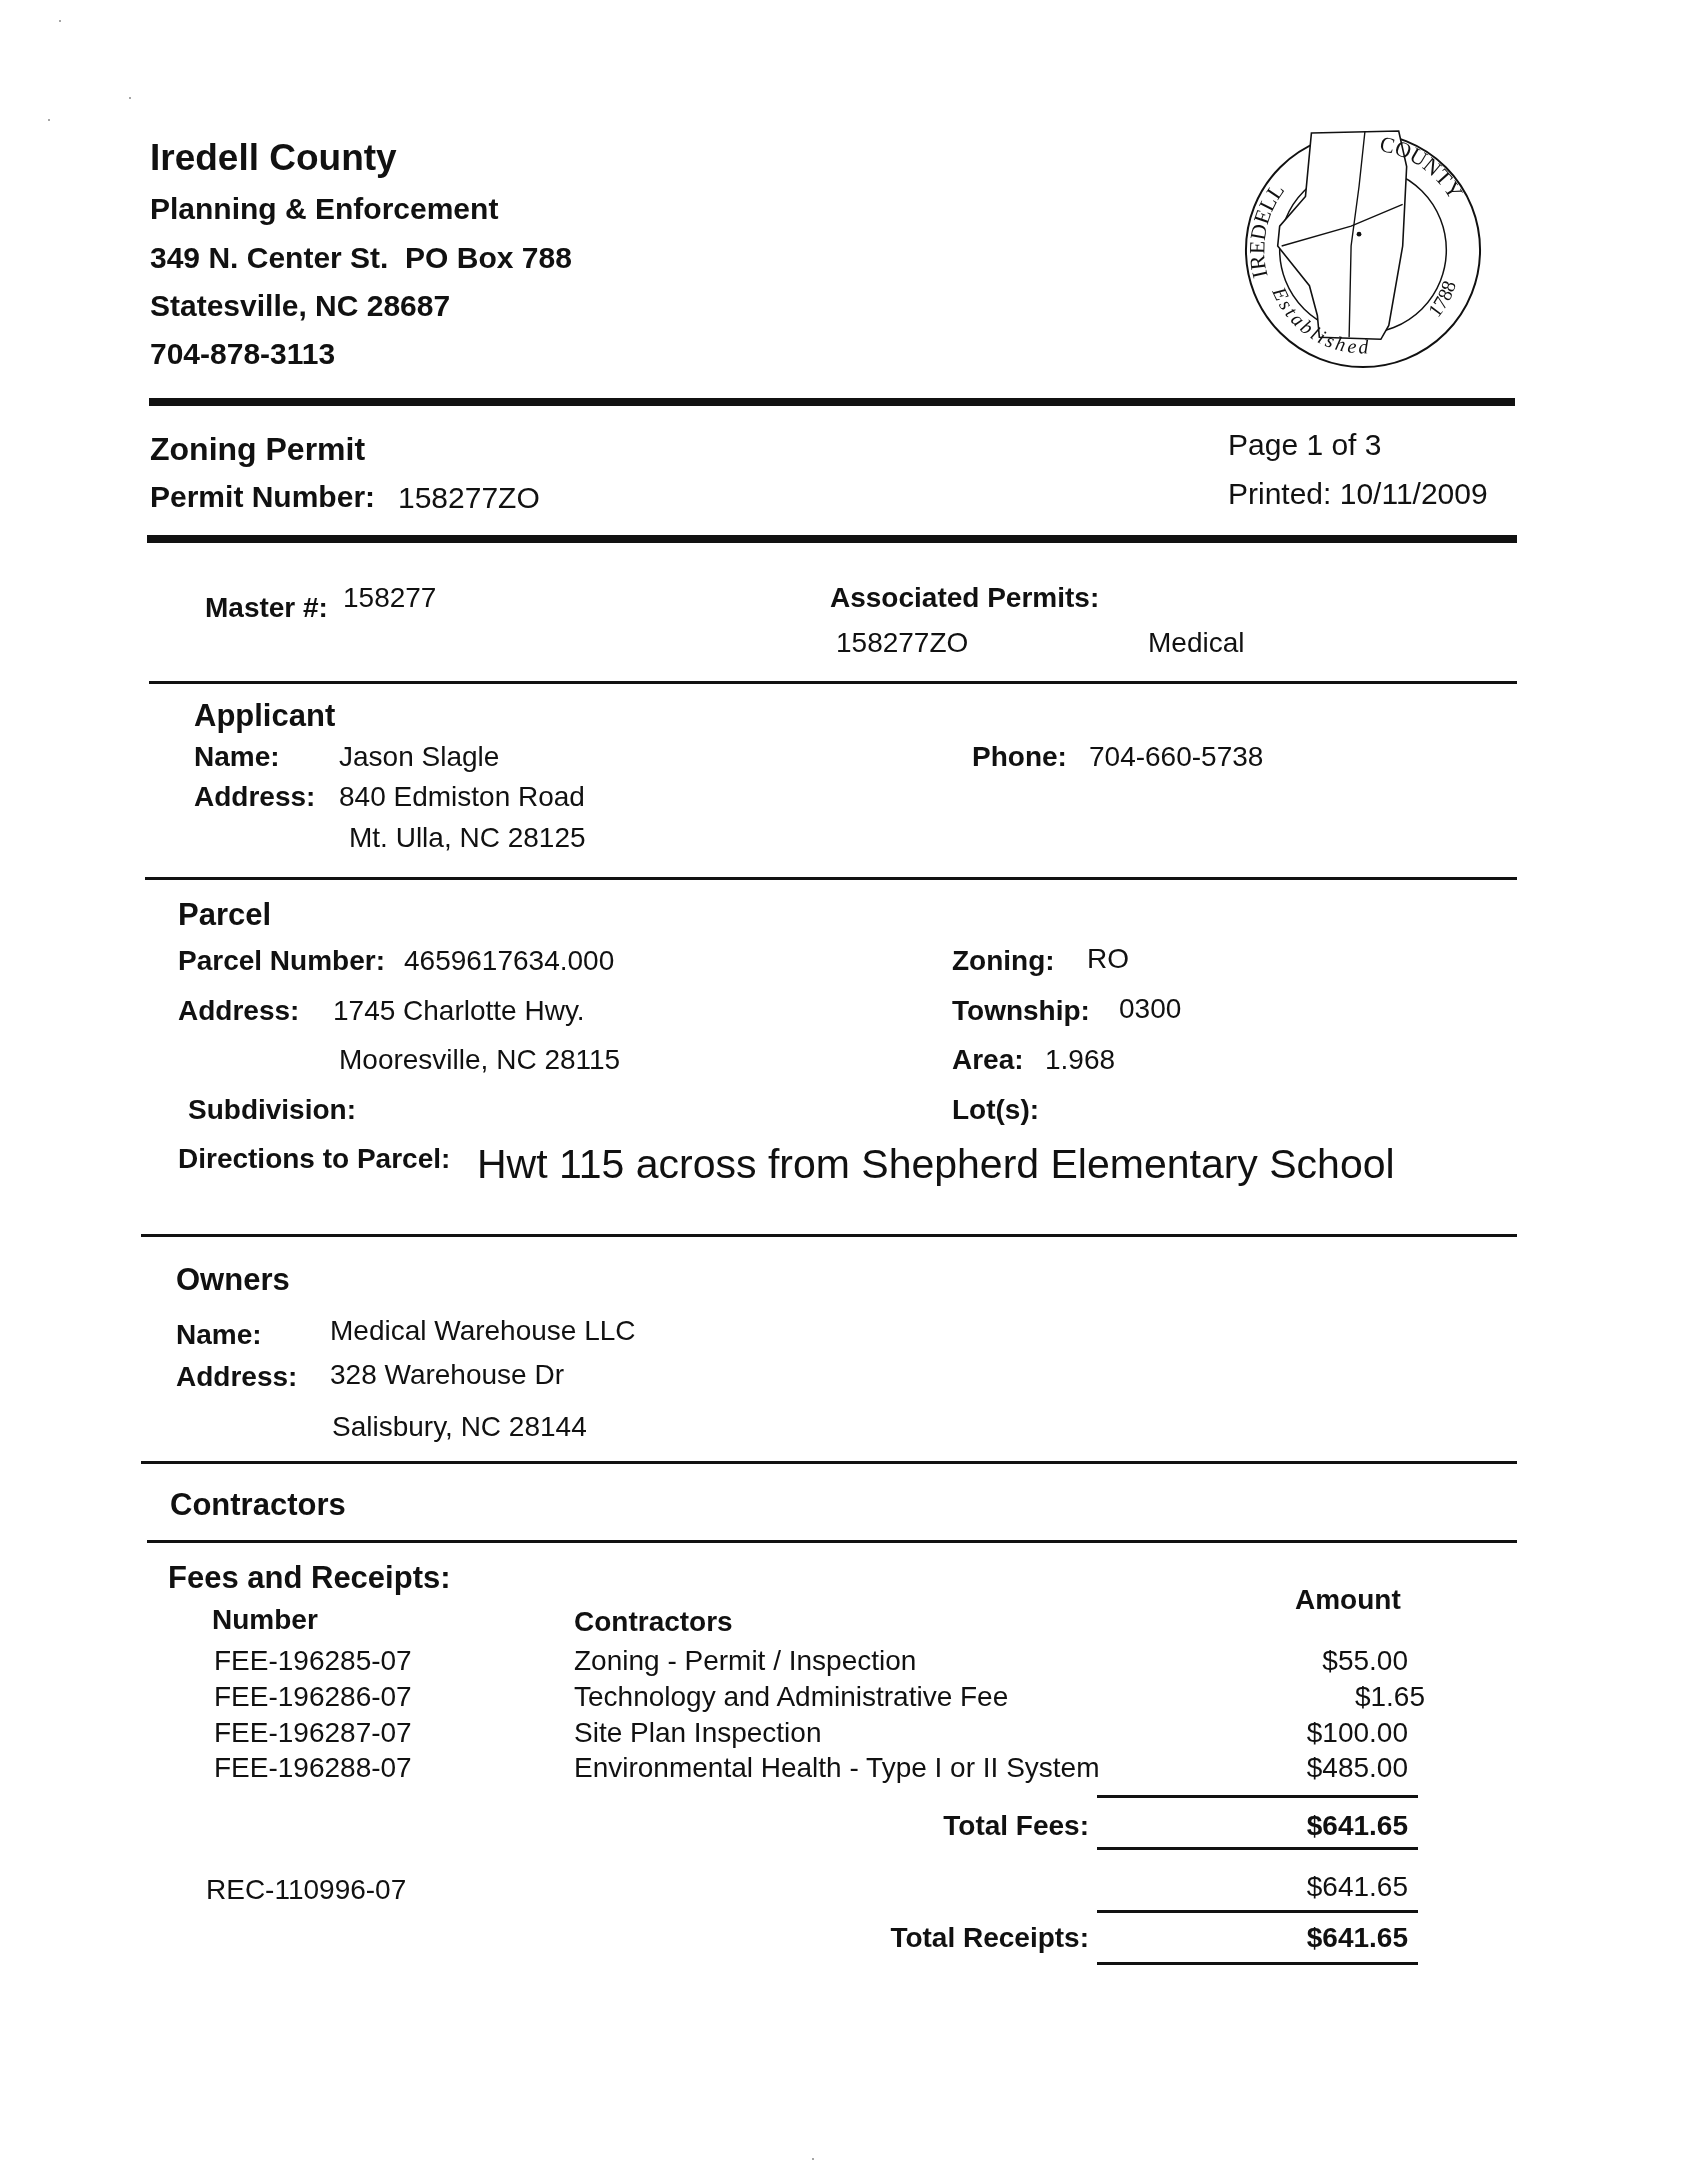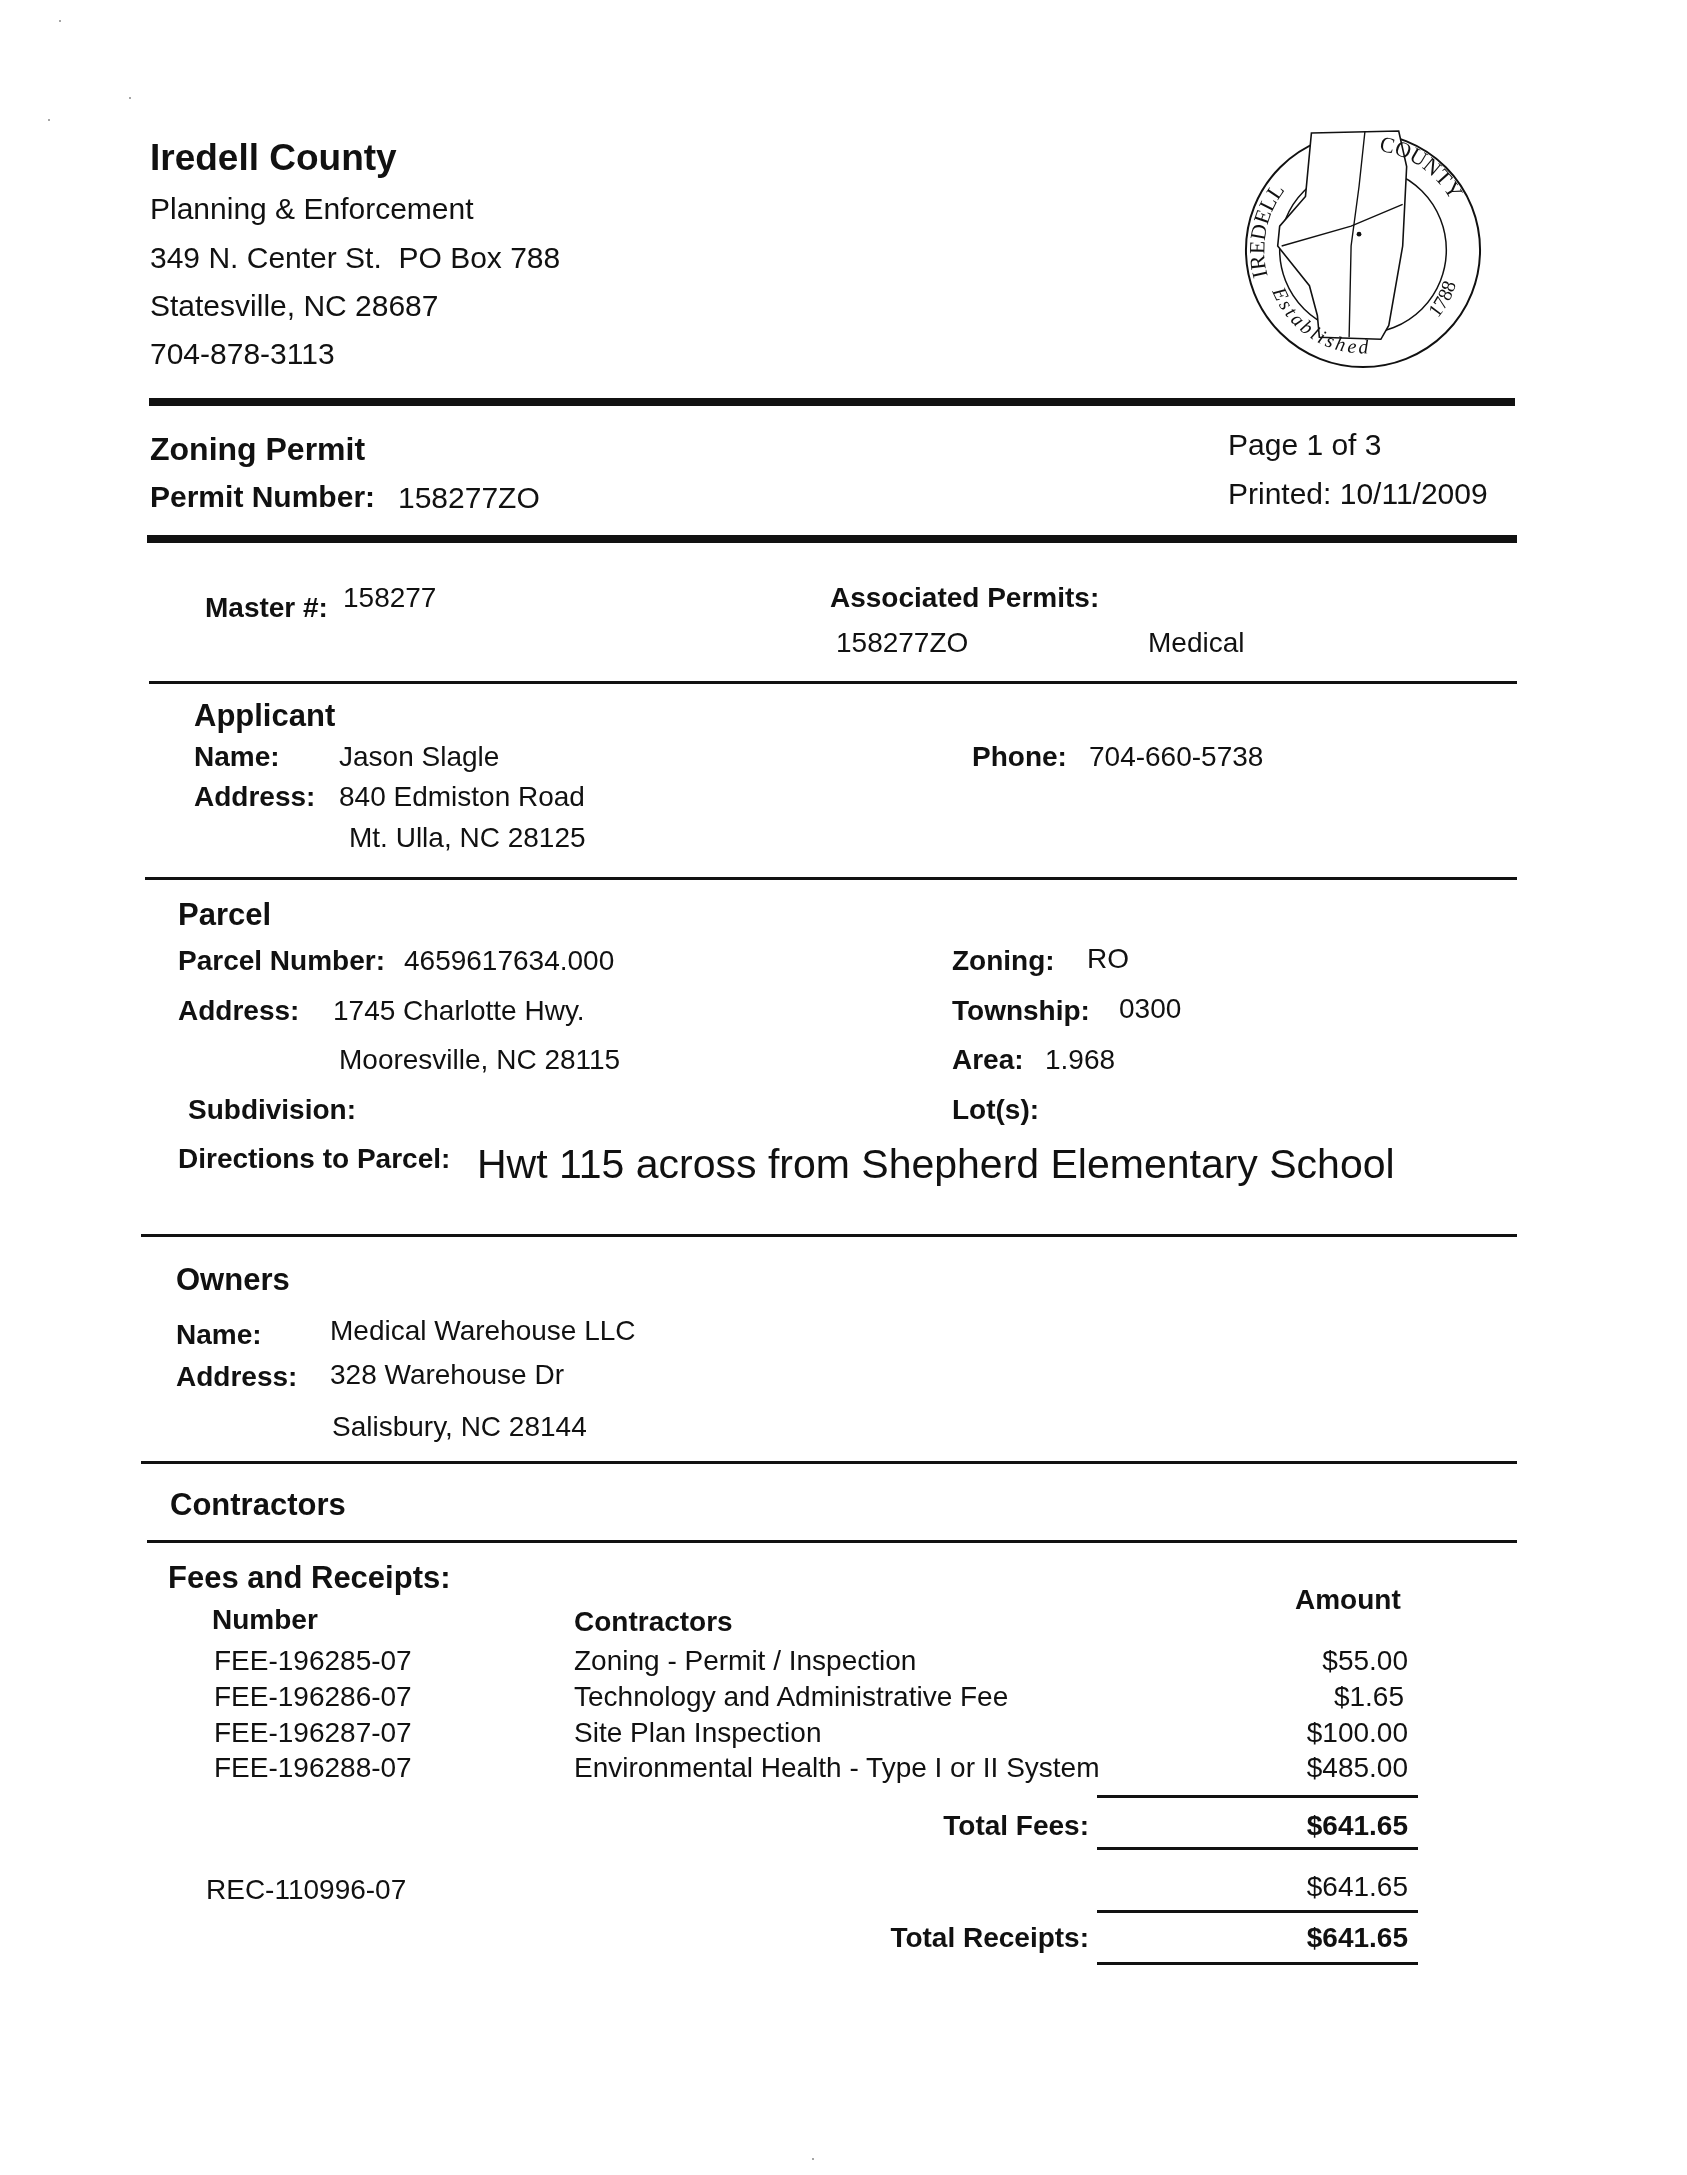--- a/index.html
+++ b/index.html
@@ -1,19 +1,19 @@
 <!DOCTYPE html>
 <html><head>
 <meta charset="utf-8">
 <style>
   html, body { margin:0; padding:0; background:#ffffff; }
   body { width:1687px; height:2175px; position:relative; overflow:hidden; color:#111; font-family:"Liberation Sans", sans-serif; }
   .abs { position:absolute; white-space:nowrap; }
   .b { font-weight:bold; }
-  .hdr-sm { font-size:30px; font-weight:normal; }
+  .hdr-sm { font-size:30px; font-weight:bold; }
   .t28 { font-size:28px; }
   .t30 { font-size:30px; }
   .rule { position:absolute; background:#111; }
   .seal { position:absolute; left:1240px; top:127px; width:246px; height:246px; }
   .num-r { text-align:right; }
   .speck { position:absolute; background:#888; border-radius:50%; width:2px; height:2px; }
 </style>
 </head>
 <body>
 
@@ -126,21 +126,21 @@
   <div class="abs b t28" style="left:1295px;top:1584px;">Amount</div>
 
   <div>
     <div class="abs t28" style="left:214px;top:1645px;">FEE-196285-07</div>
     <div class="abs t28" style="left:574px;top:1645px;">Zoning - Permit / Inspection</div>
     <div class="abs t28 num-r" style="right:279px;top:1645px;">$55.00</div>
   </div>
   <div>
     <div class="abs t28" style="left:214px;top:1681px;">FEE-196286-07</div>
     <div class="abs t28" style="left:574px;top:1681px;">Technology and Administrative Fee</div>
-    <div class="abs t28 num-r" style="right:283px;top:1681px;text-align:right;">$1.65</div>
+    <div class="abs t28 num-r" style="right:262px;top:1681px;text-align:right;">$1.65</div>
   </div>
   <div>
     <div class="abs t28" style="left:214px;top:1717px;">FEE-196287-07</div>
     <div class="abs t28" style="left:574px;top:1717px;">Site Plan Inspection</div>
     <div class="abs t28 num-r" style="right:279px;top:1717px;">$100.00</div>
   </div>
   <div>
     <div class="abs t28" style="left:214px;top:1752px;">FEE-196288-07</div>
     <div class="abs t28" style="left:574px;top:1752px;">Environmental Health - Type I or II System</div>
     <div class="abs t28 num-r" style="right:279px;top:1752px;">$485.00</div>

